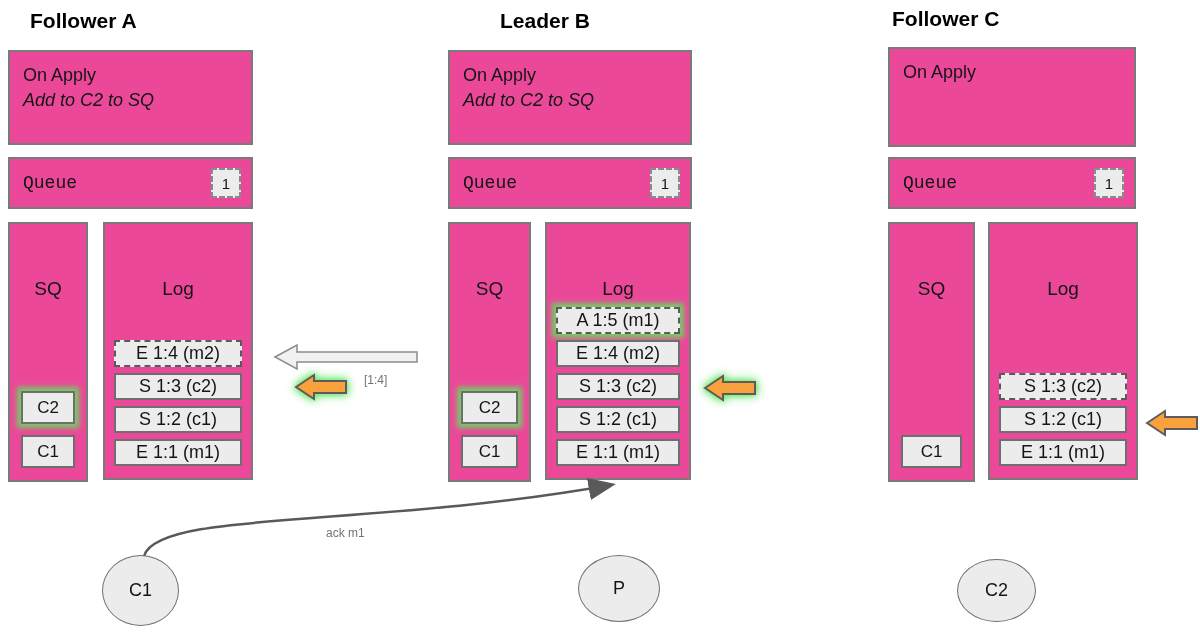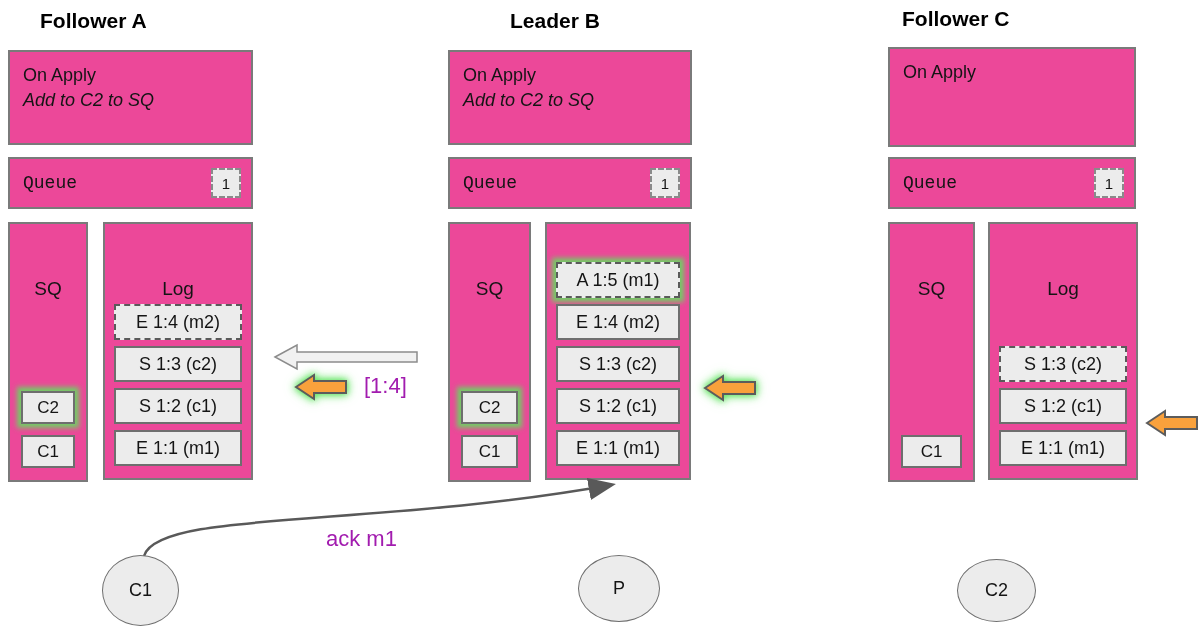--- a/index.html
+++ b/index.html
@@ -2,21 +2,21 @@
 <html><head>
 <meta charset="utf-8">
 <style>
   html,body{margin:0;padding:0;background:#ffffff;}
   #canvas{
     position:relative;width:1200px;height:641px;background:#ffffff;
     font-family:"Liberation Sans","DejaVu Sans",sans-serif;color:#141414;
     overflow:hidden;
   }
   .abs{position:absolute;}
-  .node-title{font-size:21px;font-weight:bold;color:#000;margin-left:10px;}
+  .node-title{font-size:21px;font-weight:bold;color:#000;}
   .box{
     position:absolute;background:#ec4899;border:2px solid #7a7a7a;
     box-sizing:border-box;
   }
   .onapply-line1{position:absolute;left:13px;top:13px;font-size:18px;}
   .onapply-line2{position:absolute;left:13px;top:38px;font-size:18px;font-style:italic;}
   .queue-label{position:absolute;left:13px;top:50%;transform:translateY(-50%);font-size:18px;font-family:Liberation Mono, monospace;}
   .queue-count{
     position:absolute;right:10px;top:50%;transform:translateY(-50%);
     width:30px;height:30px;border:2px dashed #8a8a8a;box-sizing:border-box;
@@ -27,27 +27,27 @@
     position:absolute;left:0;right:0;bottom:0;display:flex;flex-direction:column;
     justify-content:flex-end;box-sizing:border-box;
   }
   .sq-stack{padding:0 11px 12px 11px;gap:11px;}
   .log-stack{padding:0 9px 12px 9px;gap:6px;}
   .sq-item{
     height:33px;background:#ececec;border:2px solid #6e6e6e;box-sizing:border-box;
     display:flex;align-items:center;justify-content:center;font-size:17px;
   }
   .entry{
-    height:36px;background:#ececec;border:2px solid #6e6e6e;box-sizing:border-box;
+    height:27px;background:#ececec;border:2px solid #6e6e6e;box-sizing:border-box;
     display:flex;align-items:center;justify-content:center;font-size:18px;white-space:nowrap;
   }
   .dashed{border-style:dashed;border-color:#5a5a5a;}
   .glow{box-shadow:0 0 5px 4px rgba(92,228,92,0.85);}
   .arrow-glow{filter:drop-shadow(0 0 3px rgba(92,228,92,0.95)) drop-shadow(0 0 5px rgba(92,228,92,0.8));}
-  .msg-label{position:absolute;font-size:22px;color:#a21caf;}
+  .msg-label{position:absolute;font-size:12px;color:#737373;}
   .client{
     position:absolute;background:#ececec;border:1.5px solid #6f6f6f;border-radius:50%;
     box-sizing:border-box;display:flex;align-items:center;justify-content:center;font-size:18px;
   }
   svg{display:block;overflow:visible;}
 </style>
 </head>
 <body>
 
 <div id="canvas">

